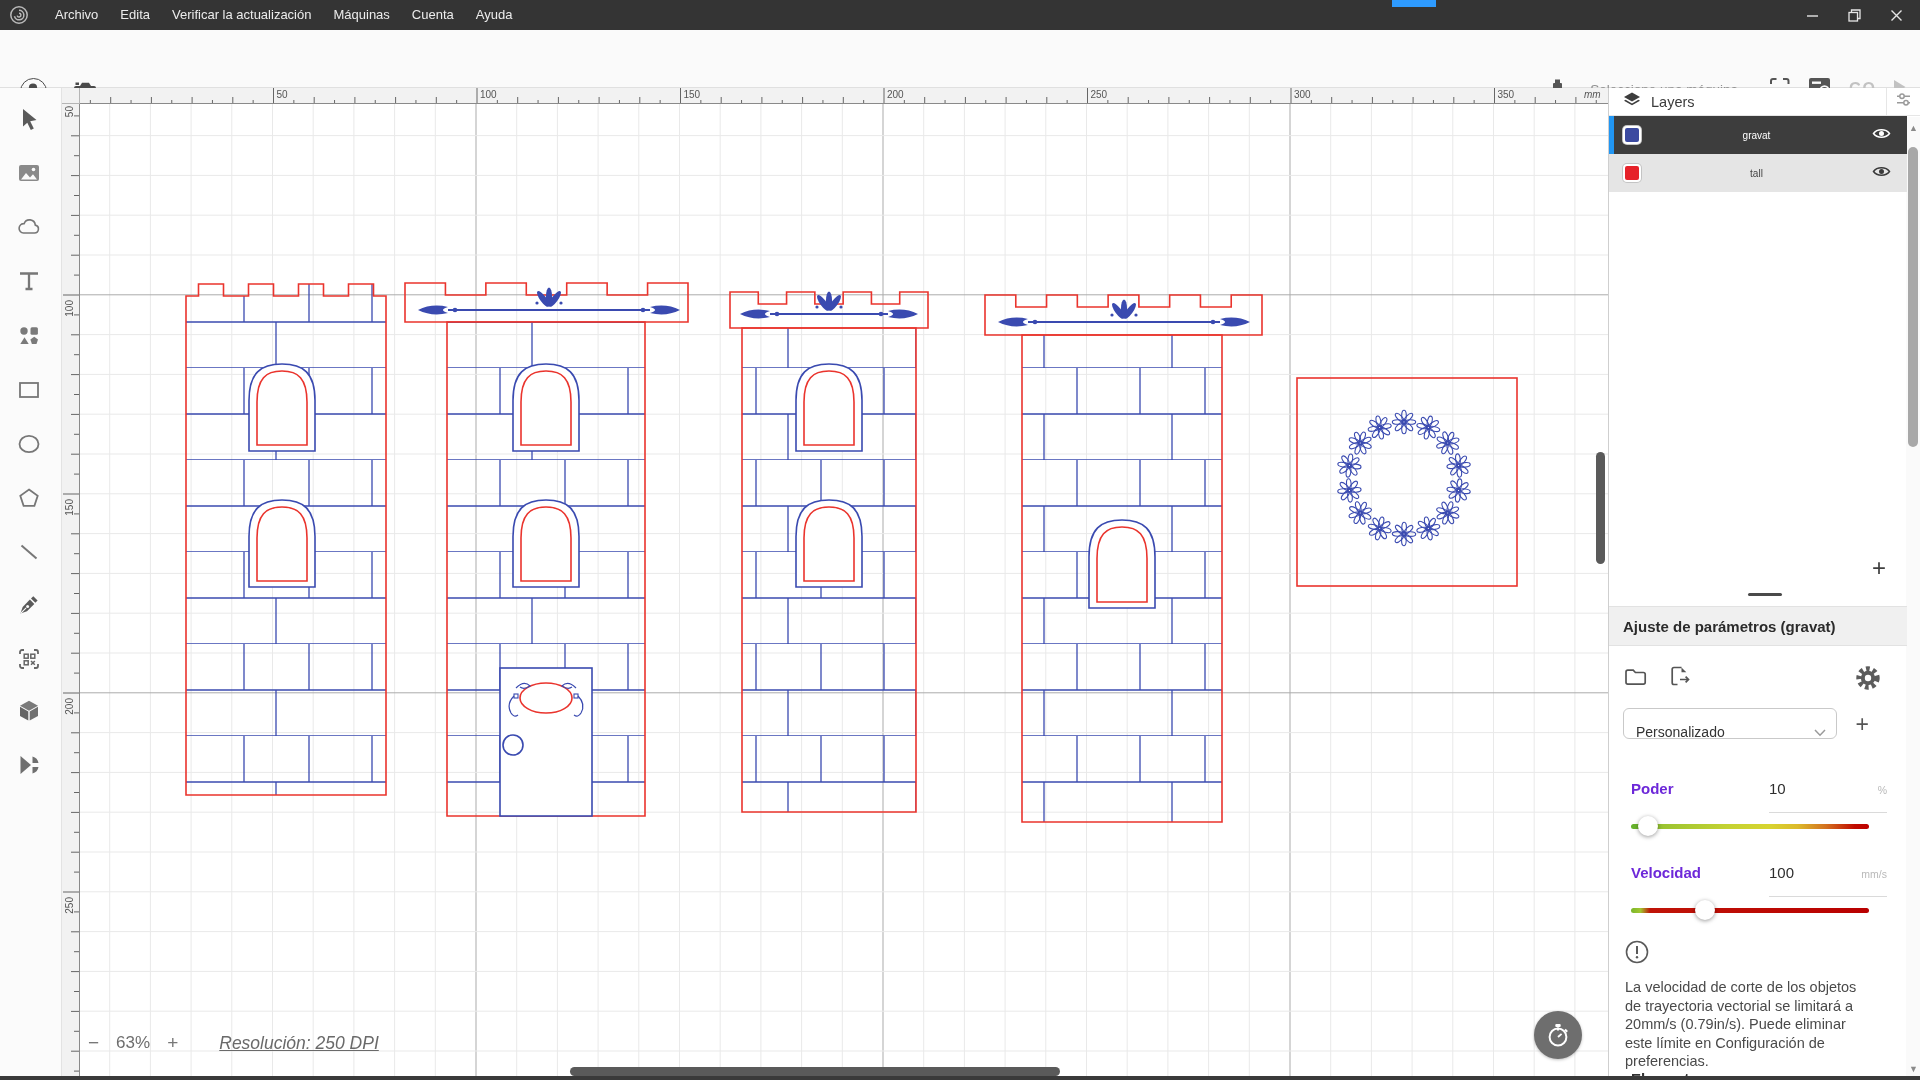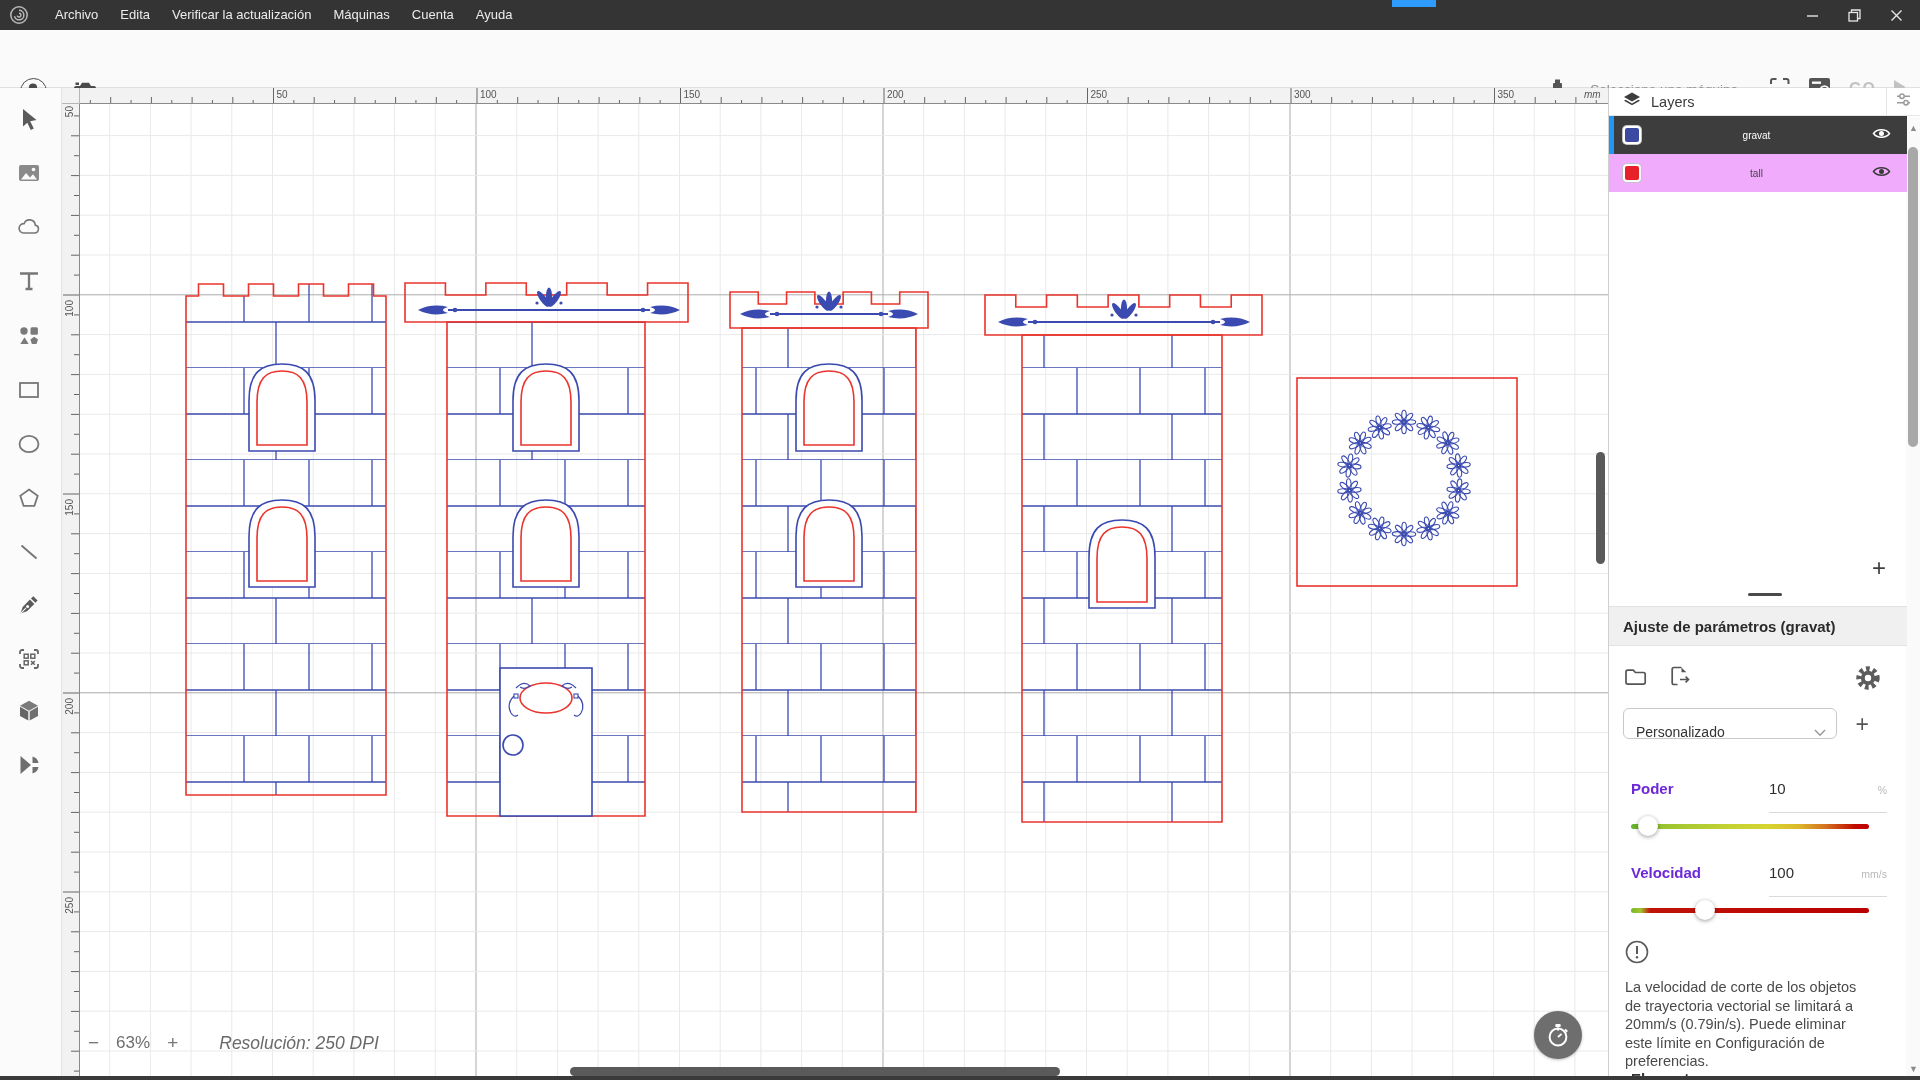--- a/index.html
+++ b/index.html
@@ -27,36 +27,36 @@
   .tool { position:absolute; left:16px; width:28px; height:28px; }
 
   
   .canvas-wrap { position:absolute; left:62px; top:88px; width:1546px; height:992px; background:#86efac; }
   .ruler-corner { position:absolute; left:0; top:0; width:18px; height:16px; background:#f2f2f2; border-right:1px solid #b5b5b5; border-bottom:1px solid #b5b5b5; }
   #top-ruler { position:absolute; left:18px; top:0; }
   #left-ruler { position:absolute; left:0; top:16px; }
   #canvas-svg { position:absolute; left:18px; top:16px; background:#fff; }
   .zoomctl { position:absolute; left:26px; top:944px; display:flex; align-items:center; gap:17px; color:#6e6e6e; font-size:17px; }
   .zoomctl .sym { font-size:19px; color:#787878; }
-  .zoomctl .res { margin-left:24px; font-style:italic; font-size:17.5px; color:#6a6a6a; }
+  .zoomctl .res { margin-left:24px; font-style:italic; font-size:17.5px; color:#6a6a6a;text-decoration:underline; }
   .timer-btn { position:absolute; left:1472px; top:923px; width:48px; height:48px; border-radius:50%; background:#6e6e6e; display:flex; align-items:center; justify-content:center; box-shadow:0 1px 3px rgba(0,0,0,.25); }
   .hscroll { position:absolute; left:508px; top:979px; width:490px; height:9px; border-radius:5px; background:#5a5a5a; }
   .vscroll { position:absolute; left:1534px; top:364px; width:9px; height:112px; border-radius:5px; background:#5a5a5a; }
 
   
   .rpanel { position:absolute; left:1608px; top:88px; width:312px; height:992px; background:#fff; border-left:1px solid #cfcfcf; }
   .layers-head { position:absolute; left:0; top:0; width:278px; height:28px; border-bottom:1px solid #e6e6e6; display:flex; align-items:center; gap:9px; padding-left:13px; }
   .layers-head span.t { font-size:14.5px; color:#3b3b3b; }
   .rail { position:absolute; right:0; top:0; width:34px; height:28px; border-left:1px solid #e6e6e6; border-bottom:1px solid #e6e6e6; display:flex; align-items:center; justify-content:center; }
   .pscroll { position:absolute; right:0; top:29px; width:14px; height:963px; background:#fafafa; }
   .pscroll .thumb { position:absolute; left:2px; top:30px; width:10px; height:300px; background:#a8a8a8; border-radius:5px; }
   .pscroll .up { position:absolute; left:3px; top:6px; color:#8a8a8a; font-size:9px; }
   .pscroll .down { position:absolute; left:3px; bottom:6px; color:#8a8a8a; font-size:9px; }
   .layer-list { position:absolute; left:0; top:28px; width:298px; }
-  .layer-row { height:38px; display:flex; align-items:center; padding:0 16px 0 14px; background:#f0abfc; }
+  .layer-row { height:38px; display:flex; align-items:center; padding:0 16px 0 14px; background:#e5e5e5; }
   .layer-row.sel { background:#3d3d3d; border-left:5px solid #2196f3; padding-left:9px; }
   .chip { width:18px; height:18px; border-radius:4px; border:2px solid #fff; box-shadow:0 0 0 1px #c4c4c4; }
   .lname { flex:1; text-align:center; font-size:10px; color:#444; }
   .layer-row.sel .lname { color:#fff; }
   .add-layer { position:absolute; right:28px; top:468px; font-size:24px; color:#3f3f3f; width:26px; height:26px; text-align:center; line-height:24px; }
   .drag-handle { position:absolute; left:139px; top:505px; width:34px; height:3px; background:#4a4a4a; border-radius:2px; }
   .params-head { position:absolute; left:0; top:518px; width:298px; height:40px; background:#f0f0f0; border-top:1px solid #e2e2e2; border-bottom:1px solid #e2e2e2; font-weight:bold; font-size:15px; color:#2b2b2b; line-height:40px; padding-left:14px; }
   .icons-row { position:absolute; left:0; top:574px; width:298px; height:32px; }
   .ic-folder { position:absolute; left:14px; top:2px; }
   .ic-export { position:absolute; left:58px; top:2px; }

